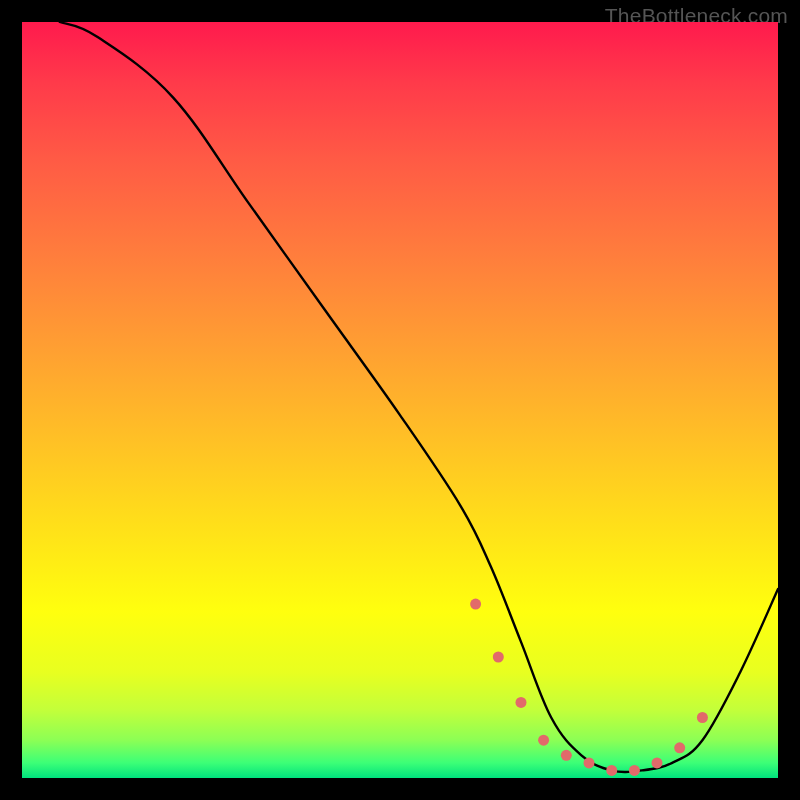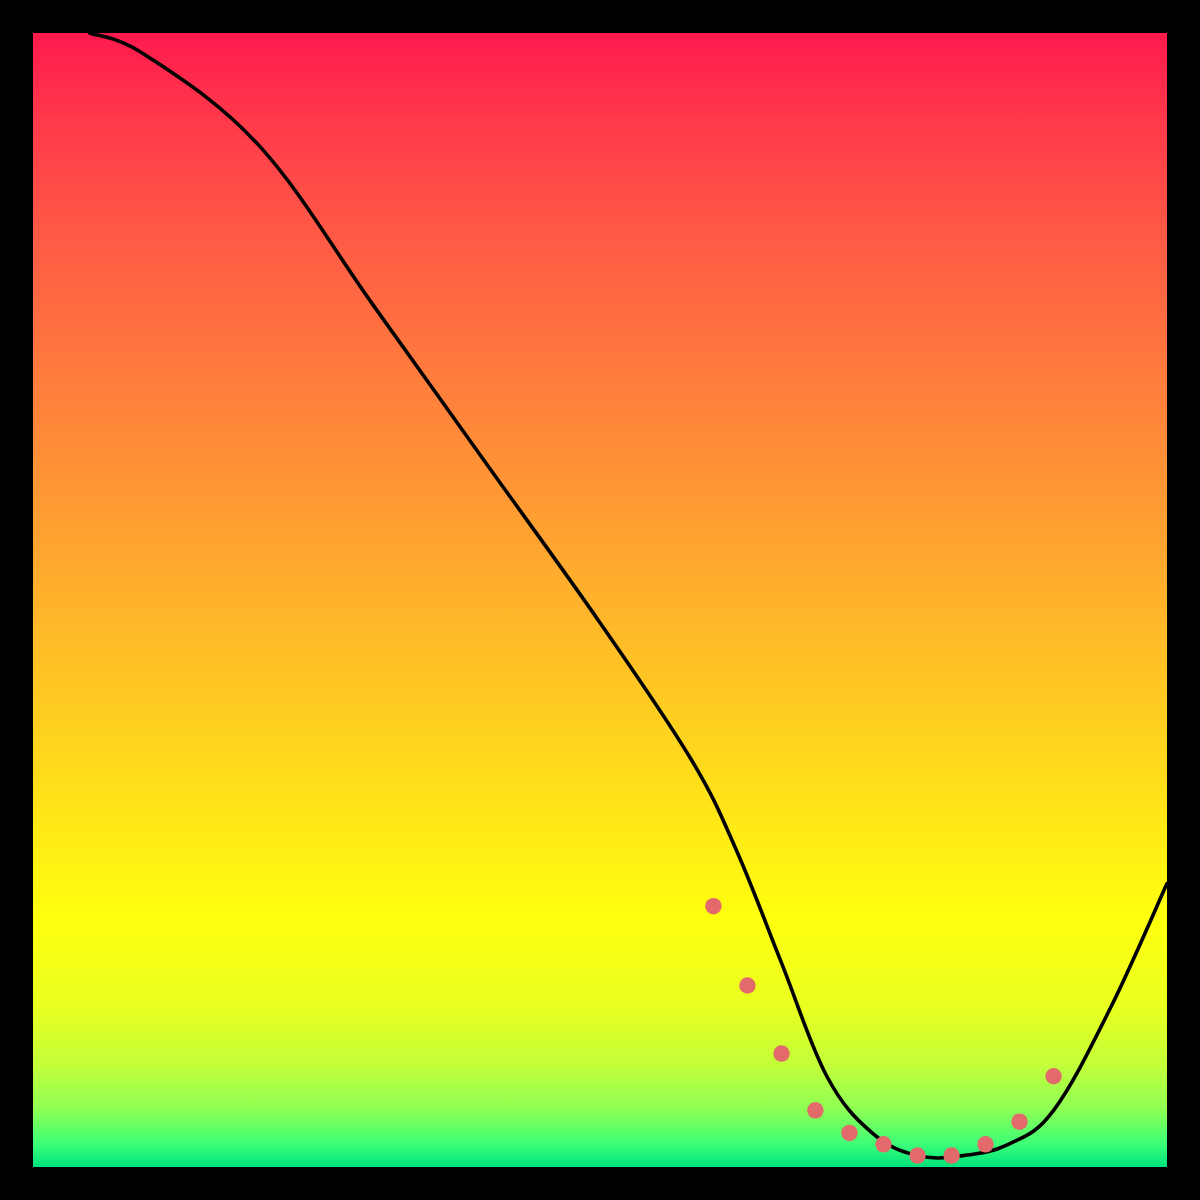--- a/index.html
+++ b/index.html
@@ -56,20 +56,21 @@
     top: 0;
     width: 756px;
     height: 756px;
     overflow: visible;
   }
 </style>
 </head>
 <body>
 
 <div id="stage">
+  <div id="watermark">TheBottleneck.com</div>
 
   <div id="plot-area">
     <svg class="overlay" viewBox="0 0 756 756" preserveAspectRatio="none">
       <path id="curve-path" fill="none" stroke="#000" stroke-width="2.4" stroke-linecap="round" stroke-linejoin="round" d="M 37.8 0.0 C 44.6 2.7, 55.2 1.5, 75.6 15.1 C 96.0 28.7, 124.0 45.7, 151.2 75.6 C 178.4 105.5, 199.6 143.3, 226.8 181.4 C 254.0 219.5, 275.2 249.2, 302.4 287.3 C 329.6 325.4, 353.5 357.7, 378.0 393.1 C 402.5 428.5, 422.2 456.6, 438.5 483.8 C 454.8 511.1, 457.8 519.8, 468.7 544.3 C 479.6 568.8, 488.1 592.7, 499.0 619.9 C 509.8 647.1, 518.3 675.1, 529.2 695.5 C 540.1 715.9, 548.6 723.8, 559.4 733.3 C 570.3 742.8, 578.8 745.7, 589.7 748.4 C 600.6 751.2, 609.0 749.8, 619.9 748.4 C 630.8 747.1, 639.3 746.3, 650.2 740.9 C 661.0 735.4, 668.2 734.5, 680.4 718.2 C 692.6 701.9, 704.6 677.4, 718.2 650.2 C 731.8 622.9, 749.2 582.0, 756.0 567.0"></path>
       <g id="marker-group">
           <circle cx="453.6" cy="582.1" r="5.5" fill="#e26a6a"></circle>
           <circle cx="476.3" cy="635.0" r="5.5" fill="#e26a6a"></circle>
           <circle cx="499.0" cy="680.4" r="5.5" fill="#e26a6a"></circle>
           <circle cx="521.6" cy="718.2" r="5.5" fill="#e26a6a"></circle>
           <circle cx="544.3" cy="733.3" r="5.5" fill="#e26a6a"></circle>

